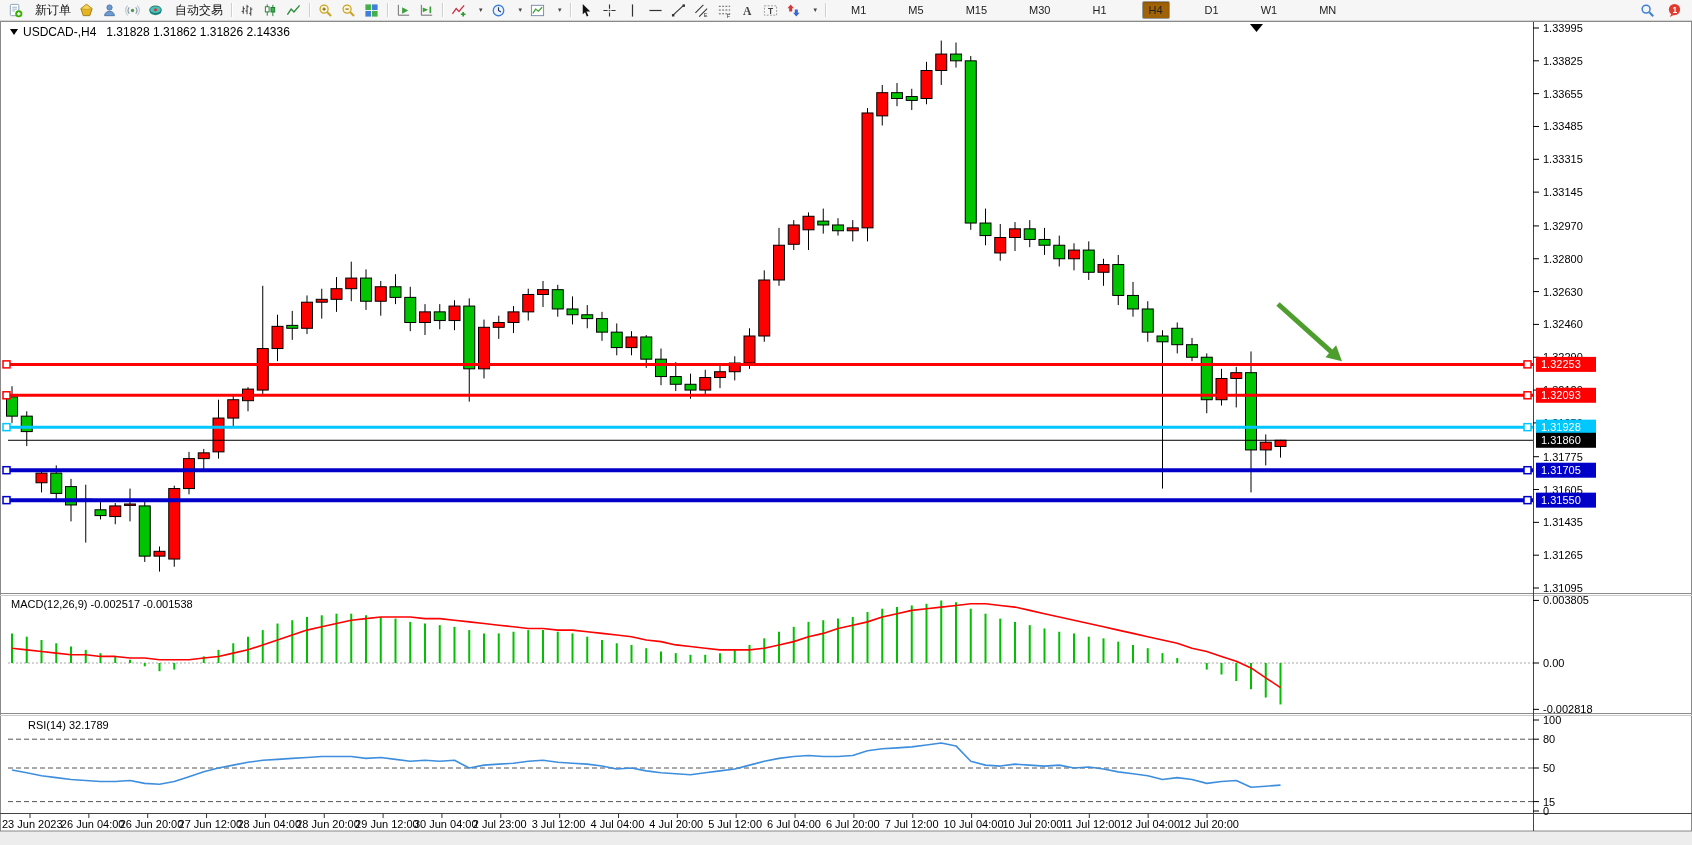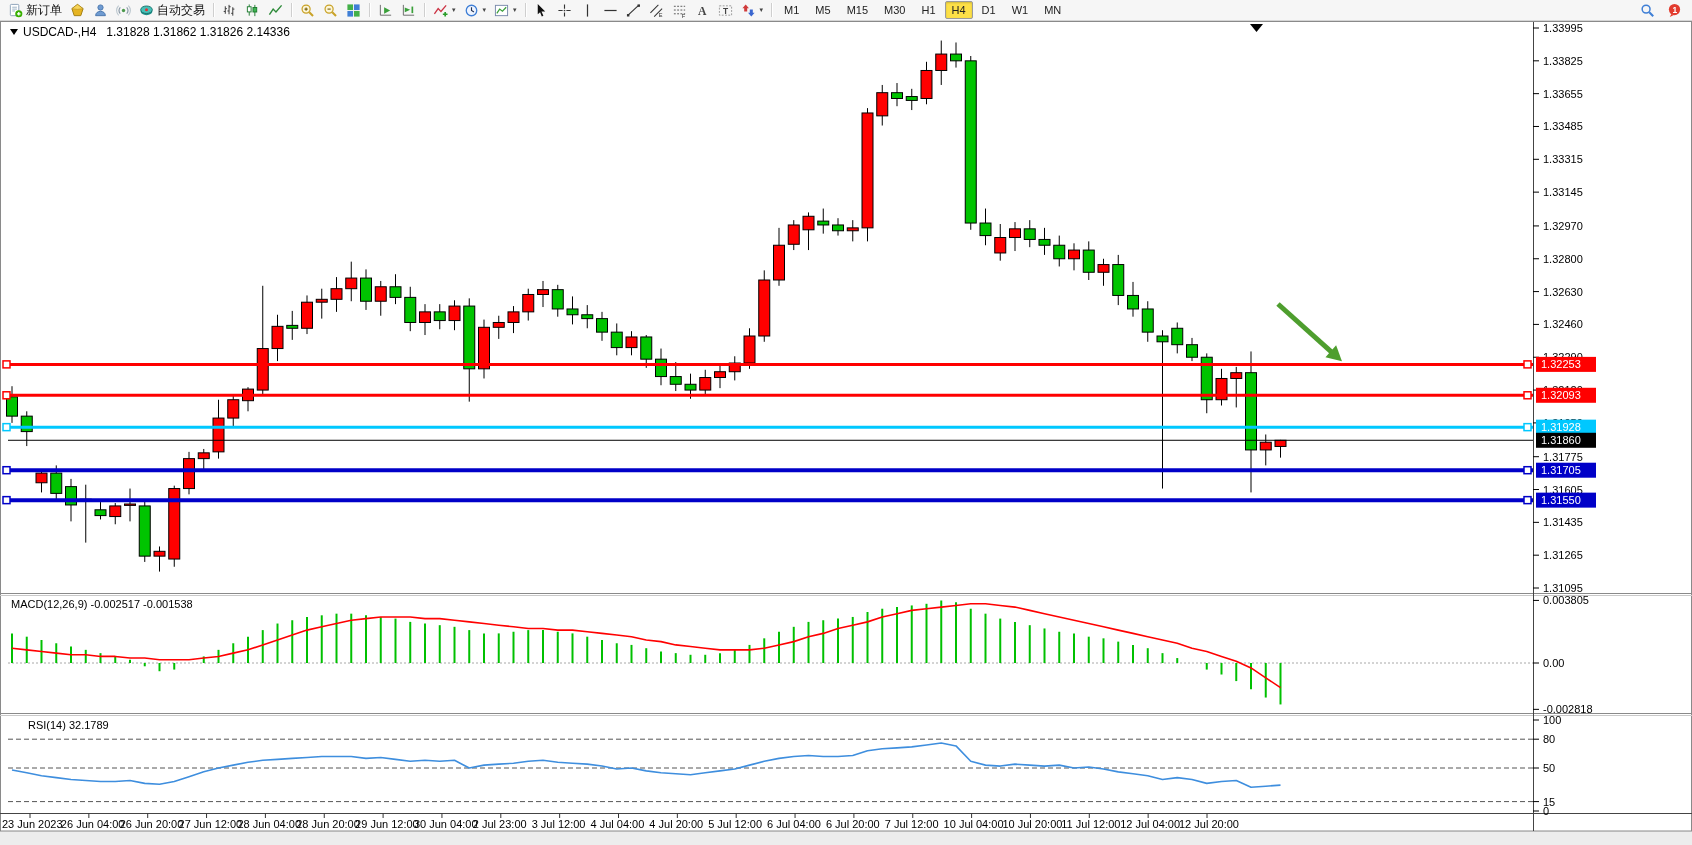--- a/index.html
+++ b/index.html
@@ -1,28 +1,28 @@
 <!DOCTYPE html>
 <html><head>
 <meta charset="utf-8">
 <style>
   html,body{margin:0;padding:0;background:#fff;}
   body{font-family:"Liberation Sans",sans-serif;width:1692px;height:845px;overflow:hidden;}
   .app{position:relative;width:1692px;height:845px;background:#fff;}
   .toolbar{position:absolute;top:0;left:0;right:0;height:20px;background:#f6f6f6;
     border-bottom:1px solid #d5d5d5;display:flex;align-items:center;padding:0 4px;z-index:6;}
-  .tb-btn{display:flex;align-items:center;gap:3px;height:18px;padding:0 3px;border:1px solid transparent;
+  .tb-btn{display:flex;align-items:center;gap:12px;height:18px;padding:0 3px;border:1px solid transparent;
     border-radius:2px;cursor:default;}
   .tb-btn svg{width:15px;height:15px;display:block;}
   .tb-btn .lbl{font-size:12px;color:#111;white-space:nowrap;}
   .caret{font-size:7px;color:#444;margin-left:1px;}
   .sep{width:1px;height:14px;background:#cfcfcf;margin:0 4px;box-shadow:1px 0 0 #ffffff;flex:0 0 auto;}
   .tf-btn{font-size:11px;color:#222;padding:0 6px;height:16px;line-height:16px;border:1px solid transparent;
-    border-radius:2px;margin:0 1px;}
-  .tf-btn.active{background:#fde047;border-color:#9b9b9b;box-shadow:inset 0 1px 2px rgba(0,0,0,.18);}
+    border-radius:2px;margin:0 14px;}
+  .tf-btn.active{background:#a16207;border-color:#9b9b9b;box-shadow:inset 0 1px 2px rgba(0,0,0,.18);}
   .tb-right{margin-left:auto;display:flex;align-items:center;gap:4px;padding-right:2px;}
   svg.chart{position:absolute;left:0;top:0;width:1692px;height:845px;z-index:1;}
   .overlay{position:absolute;font-size:11px;color:#000;z-index:3;white-space:pre;}
   .chart-title{left:10px;top:25px;font-size:12px;display:flex;align-items:center;text-align:right;}
   .tri-down{display:inline-block;width:0;height:0;border-left:4px solid transparent;border-right:4px solid transparent;
     border-top:6px solid #000;margin-right:5px;}
   .title-gap{display:inline-block;width:10px;}
   .macd-label{left:11px;top:598px;}
   .rsi-label{left:28px;top:719px;}
   .statusbar{position:absolute;left:0;right:0;top:831px;height:14px;background:#ededed;

